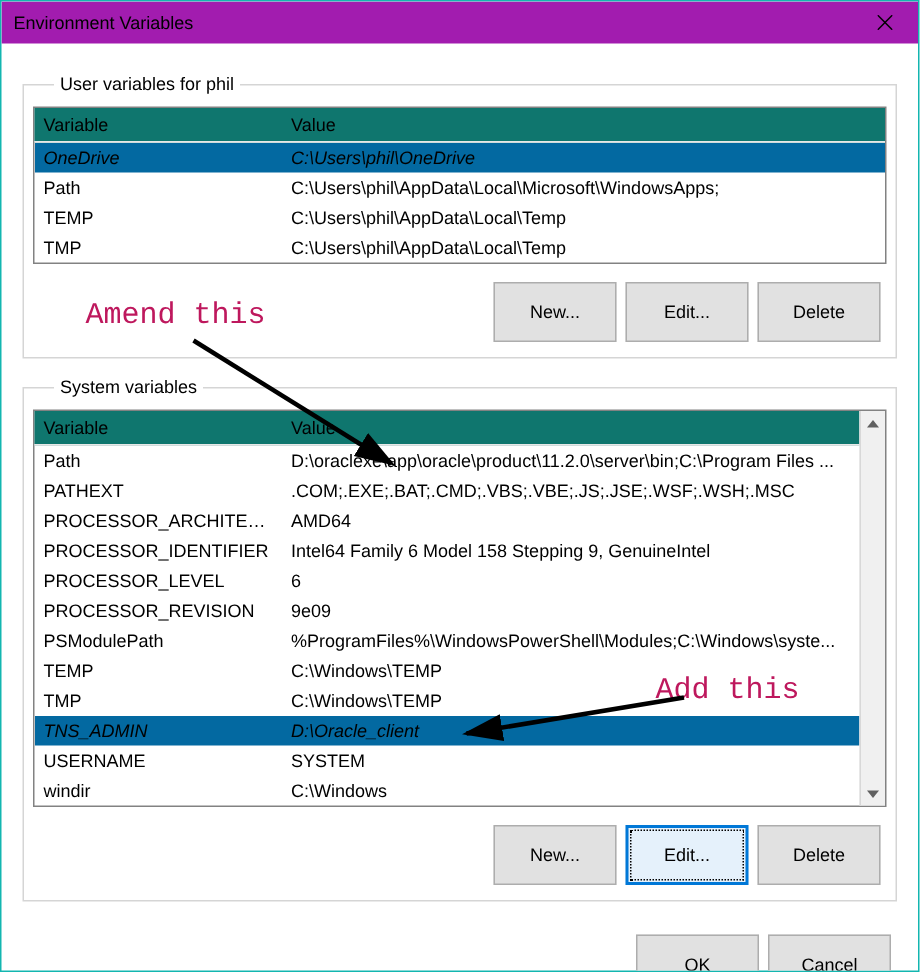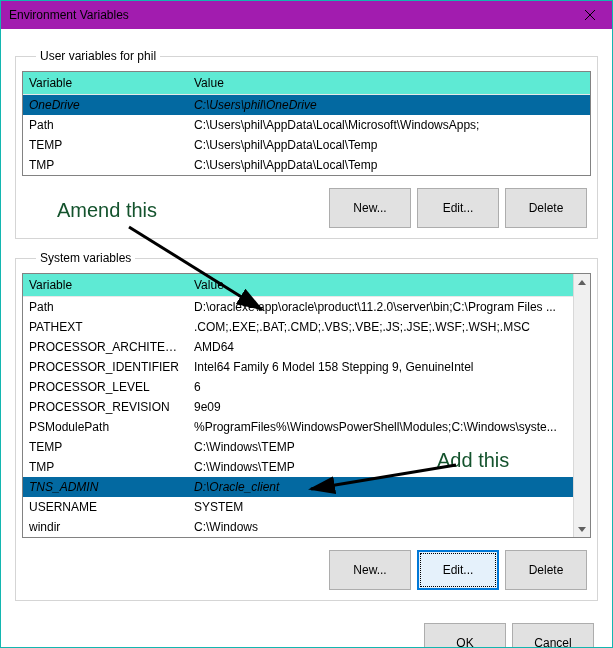--- a/index.html
+++ b/index.html
@@ -62,21 +62,21 @@
   .scroll-track { flex: 1; }
   table.vars {
     border-collapse: collapse;
     width: 100%;
     table-layout: fixed;
   }
   table.vars th {
     text-align: left;
     font-weight: normal;
     padding: 4px 6px;
-    background: #5eead4;
+    background: #0f766e;
     border-bottom: 1px solid #e8e8e8;
     color: #000;
     font-size: 12px;
   }
   table.vars th:first-child { width: 165px; }
   table.vars td {
     padding: 3px 6px;
     font-size: 12px;
     white-space: nowrap;
     overflow: hidden;
@@ -107,23 +107,23 @@
     cursor: pointer;
   }
   button.win.focus {
     border: 2px solid #0078d7;
     outline: 1px dotted #000;
     outline-offset: -4px;
     background: #e5f1fb;
   }
   .annotation {
     position: absolute;
-    font-family: Liberation Sans, sans-serif;
+    font-family: Liberation Mono, monospace;
     font-size: 20px;
-    color: #14532d;
+    color: #be185d;
     pointer-events: none;
   }
   .arrow-svg {
     position: absolute;
     pointer-events: none;
   }
 </style>
 </head>
 <body>
 

